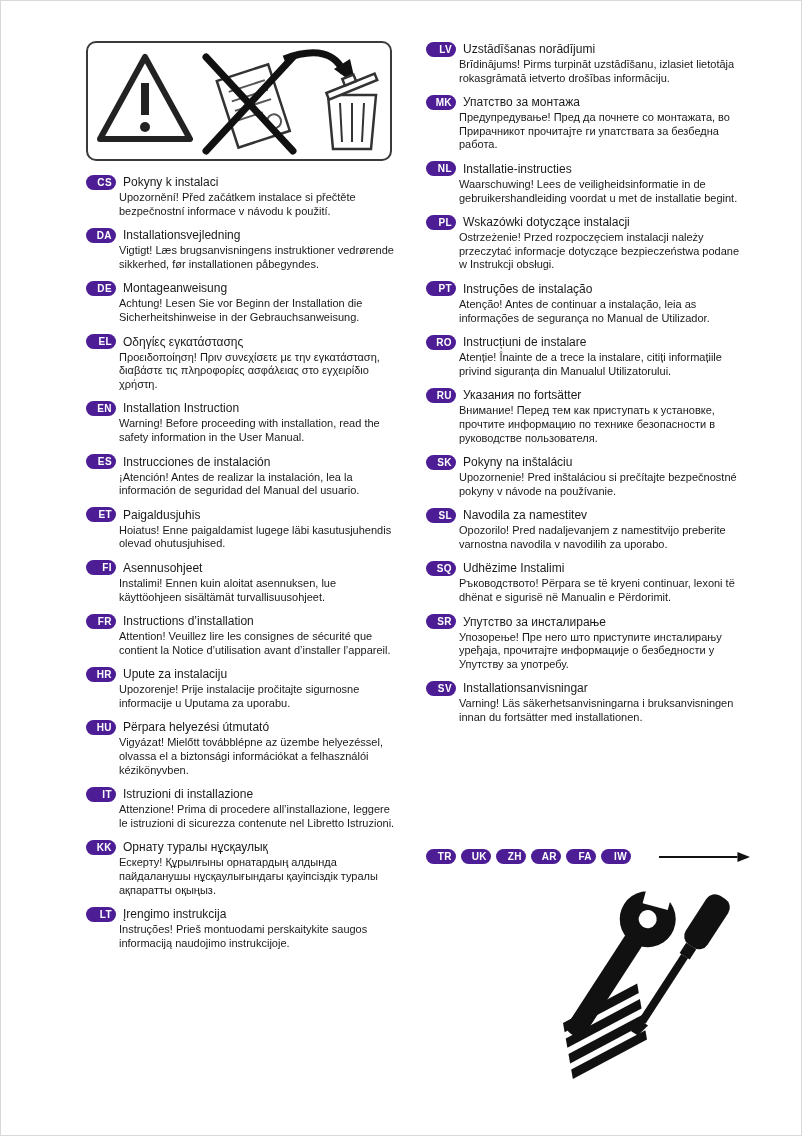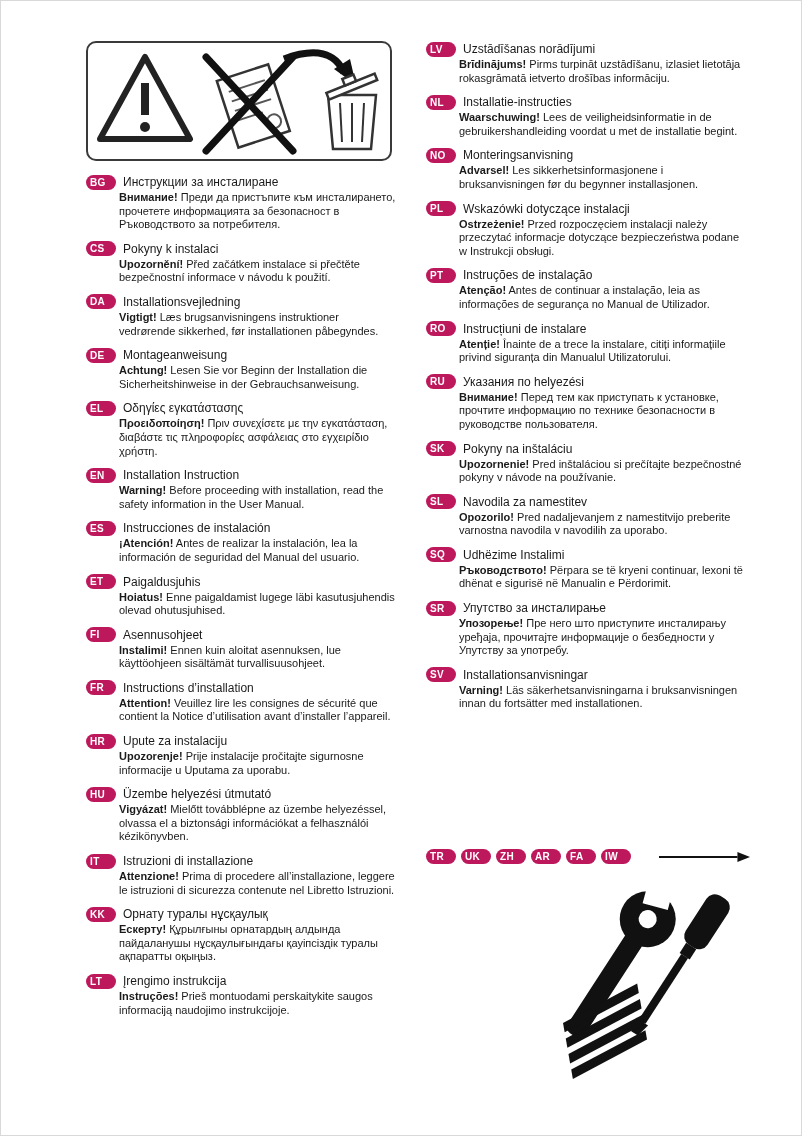--- a/index.html
+++ b/index.html
@@ -19,28 +19,28 @@
   .warning-illustration{
     width:302px;height:116px;
     border:2px solid #3a3a3a;
     border-radius:10px;
     margin-bottom:13px;
     background:#fff;
   }
   .entry{margin-bottom:9px;}
   .entry-head{display:flex;align-items:center;gap:7px;margin-bottom:1px;}
   .badge{
-    display:inline-block;background:#be185d;color:#fff;
+    display:inline-block;background:#4c1d95;color:#fff;
     border-radius:9px;font-weight:bold;font-size:10px;
-    line-height:15px;min-width:22px;text-align:left;
+    line-height:15px;min-width:22px;text-align:right;
     padding:0 4px;letter-spacing:.4px;flex:0 0 auto;
   }
   .title{font-size:12px;line-height:16px;}
   .body{margin:0 0 0 33px;font-size:11px;line-height:13.6px;}
-  .body strong{font-weight:bold;}
+  .body strong{font-weight:normal;}
   .codes-row{
     position:absolute;left:425px;top:848px;
     display:flex;align-items:center;gap:22px;width:324px;
   }
   .codes-row .badge{font-size:10px;}
   .arrow-svg{margin-left:6px;}
   .tools-illustration{position:absolute;left:548px;top:872px;width:200px;height:220px;}
 </style>
 </head>
 <body>
@@ -85,27 +85,20 @@
             <rect x="238" y="40" width="52" height="7" fill="#fff" stroke="#333" stroke-width="2.5"></rect>
             <rect x="258" y="33" width="12" height="7" fill="#fff" stroke="#333" stroke-width="2.5"></rect>
           </g>
         </g>
       </svg>
     </div>
 
     <div id="left-entries">
         <div class="entry">
           <div class="entry-head">
-            <span class="badge">BG</span>
-            <span class="title">Инструкции за инсталиране</span>
-          </div>
-          <p class="body"><strong>Внимание!</strong> <span>Преди да пристъпите към инсталирането, прочетете информацията за безопасност в Ръководството за потребителя.</span></p>
-        </div>
-        <div class="entry">
-          <div class="entry-head">
             <span class="badge">CS</span>
             <span class="title">Pokyny k instalaci</span>
           </div>
           <p class="body"><strong>Upozornění!</strong> <span>Před začátkem instalace si přečtěte bezpečnostní informace v návodu k použití.</span></p>
         </div>
         <div class="entry">
           <div class="entry-head">
             <span class="badge">DA</span>
             <span class="title">Installationsvejledning</span>
           </div>
@@ -163,21 +156,21 @@
         <div class="entry">
           <div class="entry-head">
             <span class="badge">HR</span>
             <span class="title">Upute za instalaciju</span>
           </div>
           <p class="body"><strong>Upozorenje!</strong> <span>Prije instalacije pročitajte sigurnosne informacije u Uputama za uporabu.</span></p>
         </div>
         <div class="entry">
           <div class="entry-head">
             <span class="badge">HU</span>
-            <span class="title">Üzembe helyezési útmutató</span>
+            <span class="title">Përpara helyezési útmutató</span>
           </div>
           <p class="body"><strong>Vigyázat!</strong> <span>Mielőtt továbblépne az üzembe helyezéssel, olvassa el a biztonsági információkat a felhasználói kézikönyvben.</span></p>
         </div>
         <div class="entry">
           <div class="entry-head">
             <span class="badge">IT</span>
             <span class="title">Istruzioni di installazione</span>
           </div>
           <p class="body"><strong>Attenzione!</strong> <span>Prima di procedere all’installazione, leggere le istruzioni di sicurezza contenute nel Libretto Istruzioni.</span></p>
         </div>
@@ -202,34 +195,34 @@
     <div id="right-entries">
         <div class="entry">
           <div class="entry-head">
             <span class="badge">LV</span>
             <span class="title">Uzstādīšanas norādījumi</span>
           </div>
           <p class="body"><strong>Brīdinājums!</strong> <span>Pirms turpināt uzstādīšanu, izlasiet lietotāja rokasgrāmatā ietverto drošības informāciju.</span></p>
         </div>
         <div class="entry">
           <div class="entry-head">
+            <span class="badge">MK</span>
+            <span class="title">Упатство за монтажа</span>
+          </div>
+          <p class="body"><strong>Предупредување!</strong> <span>Пред да почнете со монтажата, во Прирачникот прочитајте ги упатствата за безбедна работа.</span></p>
+        </div>
+        <div class="entry">
+          <div class="entry-head">
             <span class="badge">NL</span>
             <span class="title">Installatie-instructies</span>
           </div>
           <p class="body"><strong>Waarschuwing!</strong> <span>Lees de veiligheidsinformatie in de gebruikershandleiding voordat u met de installatie begint.</span></p>
         </div>
         <div class="entry">
           <div class="entry-head">
-            <span class="badge">NO</span>
-            <span class="title">Monteringsanvisning</span>
-          </div>
-          <p class="body"><strong>Advarsel!</strong> <span>Les sikkerhetsinformasjonene i bruksanvisningen før du begynner installasjonen.</span></p>
-        </div>
-        <div class="entry">
-          <div class="entry-head">
             <span class="badge">PL</span>
             <span class="title">Wskazówki dotyczące instalacji</span>
           </div>
           <p class="body"><strong>Ostrzeżenie!</strong> <span>Przed rozpoczęciem instalacji należy przeczytać informacje dotyczące bezpieczeństwa podane w Instrukcji obsługi.</span></p>
         </div>
         <div class="entry">
           <div class="entry-head">
             <span class="badge">PT</span>
             <span class="title">Instruções de instalação</span>
           </div>
@@ -238,21 +231,21 @@
         <div class="entry">
           <div class="entry-head">
             <span class="badge">RO</span>
             <span class="title">Instrucțiuni de instalare</span>
           </div>
           <p class="body"><strong>Atenție!</strong> <span>Înainte de a trece la instalare, citiți informațiile privind siguranța din Manualul Utilizatorului.</span></p>
         </div>
         <div class="entry">
           <div class="entry-head">
             <span class="badge">RU</span>
-            <span class="title">Указания по helyezési</span>
+            <span class="title">Указания по fortsätter</span>
           </div>
           <p class="body"><strong>Внимание!</strong> <span>Перед тем как приступать к установке, прочтите информацию по технике безопасности в руководстве пользователя.</span></p>
         </div>
         <div class="entry">
           <div class="entry-head">
             <span class="badge">SK</span>
             <span class="title">Pokyny na inštaláciu</span>
           </div>
           <p class="body"><strong>Upozornenie!</strong> <span>Pred inštaláciou si prečítajte bezpečnostné pokyny v návode na používanie.</span></p>
         </div>

